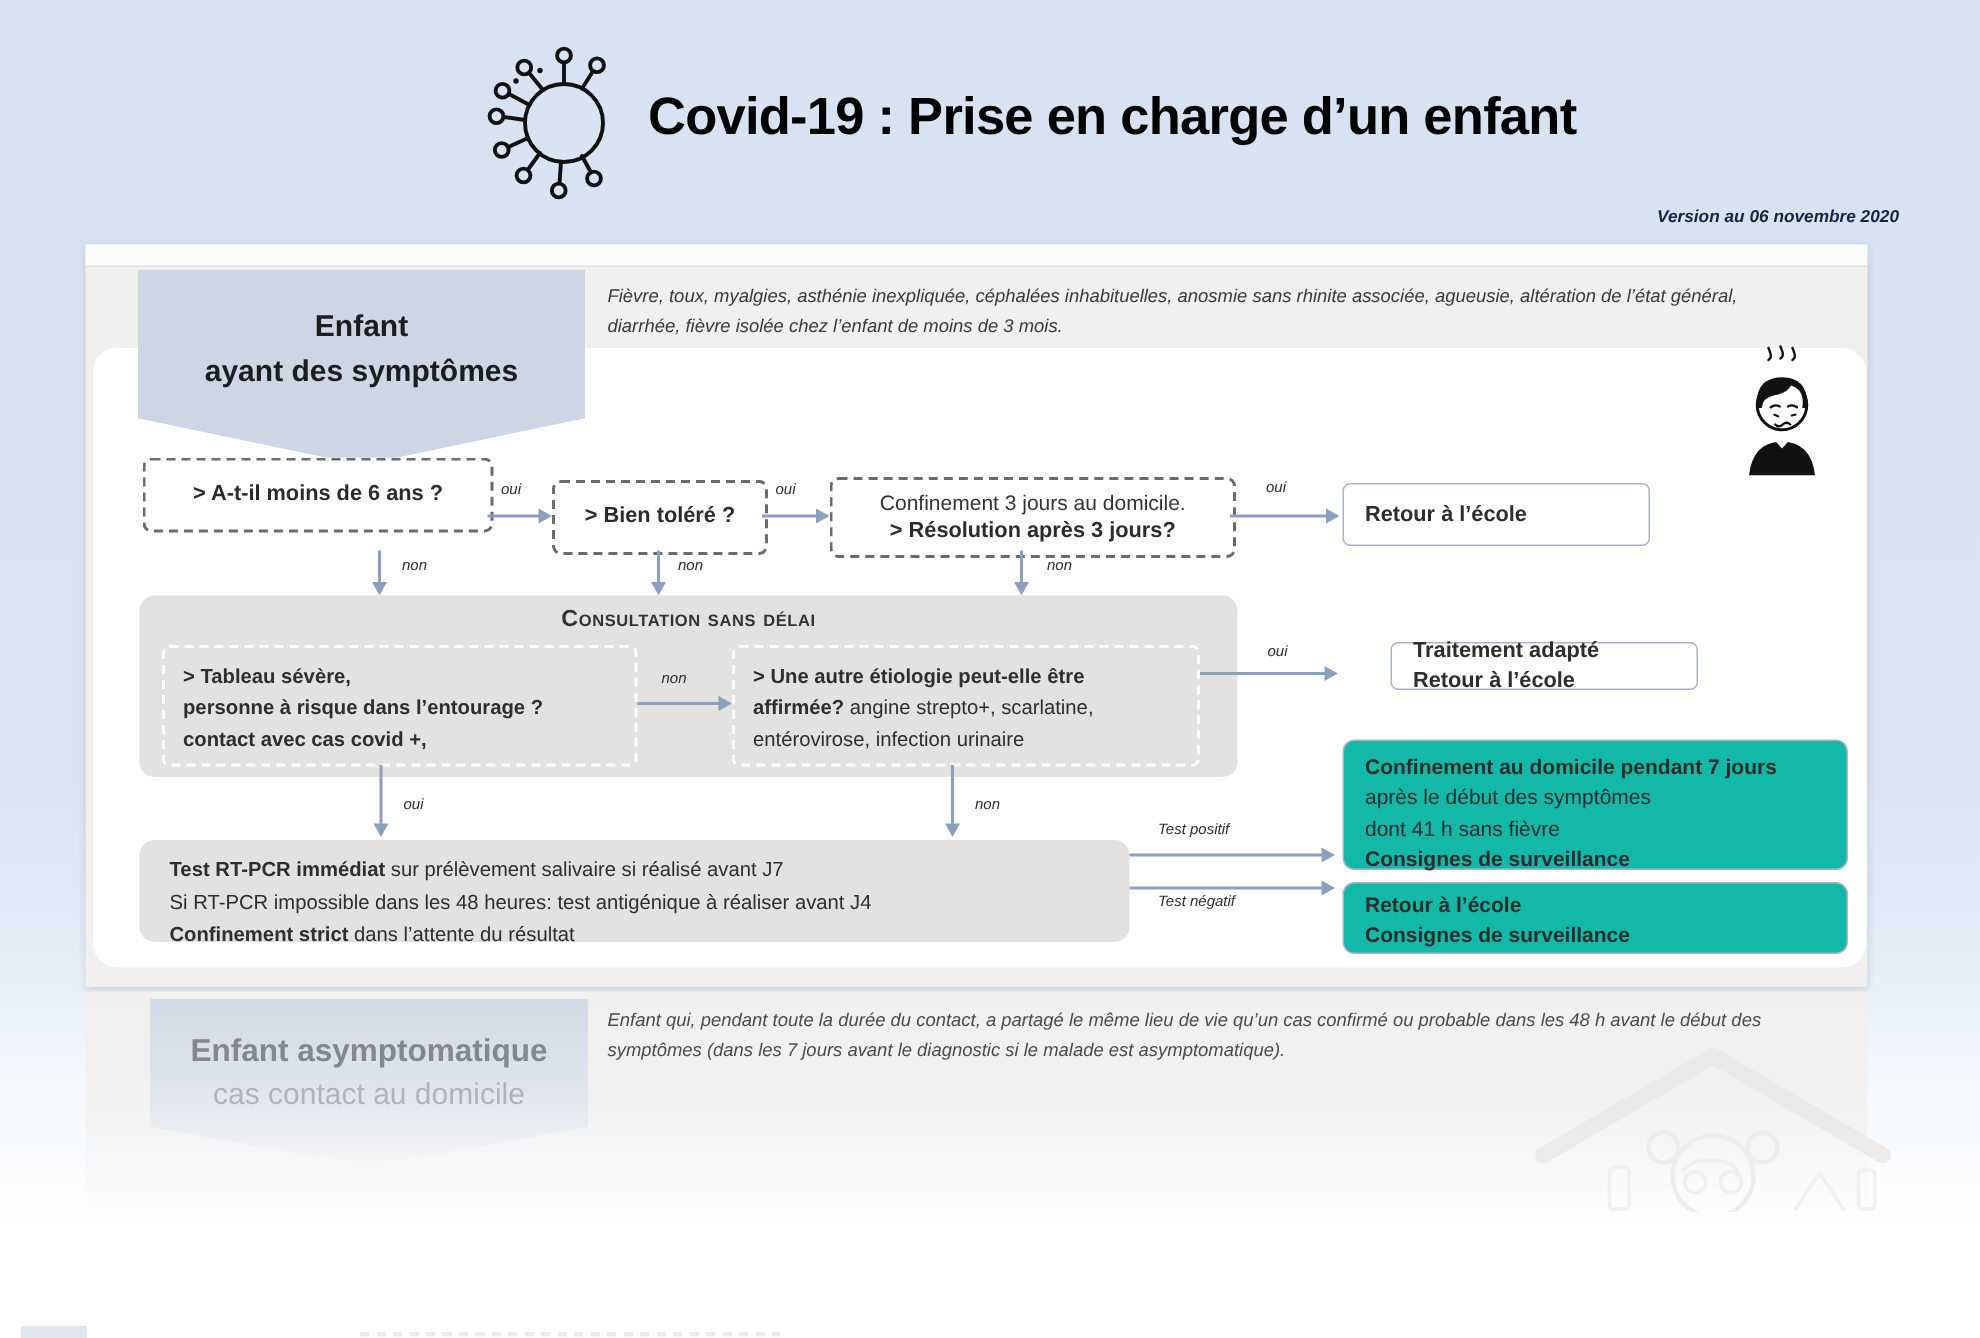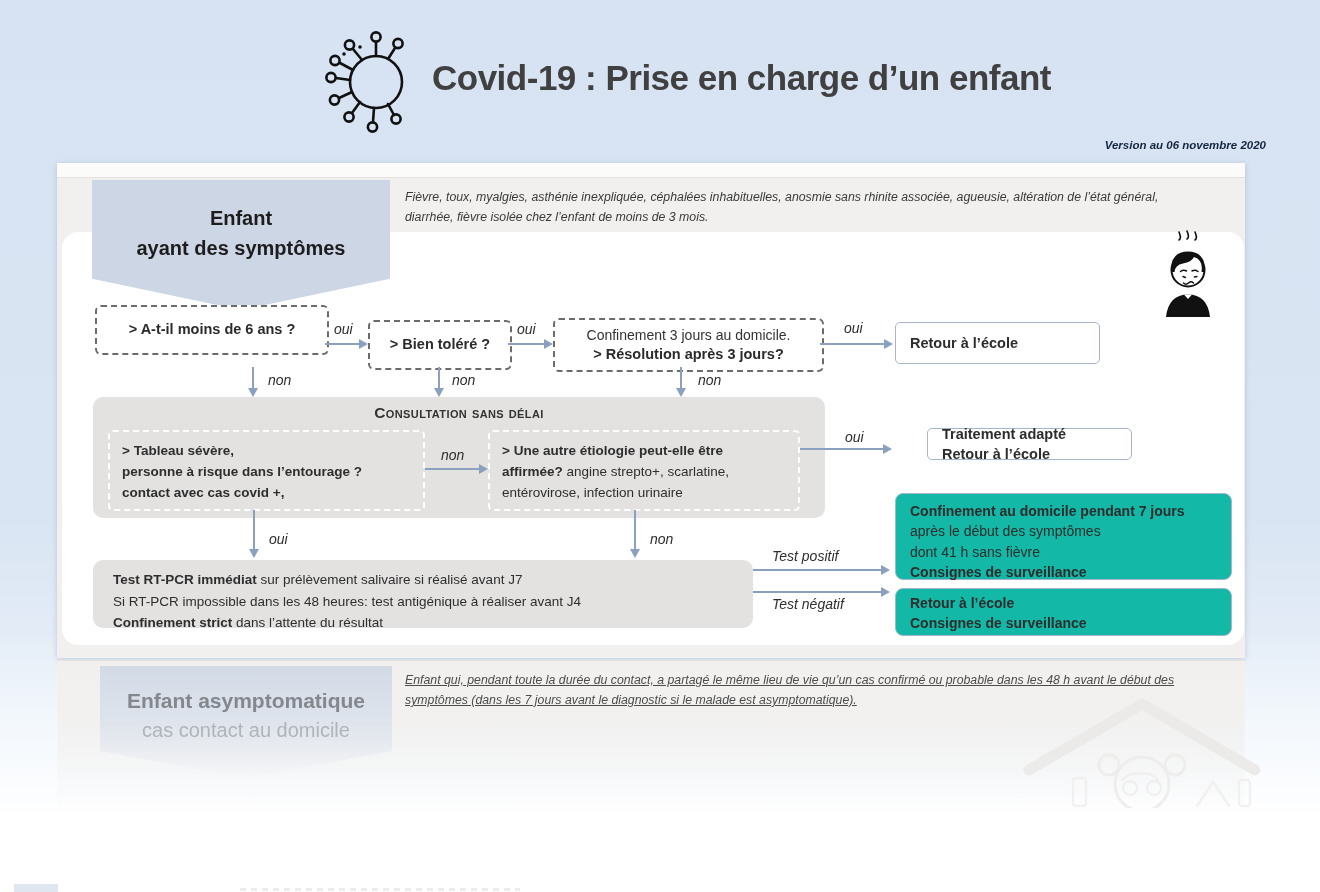--- a/index.html
+++ b/index.html
@@ -3,21 +3,21 @@
 <meta charset="utf-8">
 <style>
   html,body{margin:0;padding:0;}
   body{
     width:1320px;height:892px;overflow:hidden;position:relative;
     font-family:"Liberation Sans","DejaVu Sans",sans-serif;
     background:linear-gradient(180deg,#d7e3f2 0%,#d9e5f3 58%,#e2ebf6 70%,#f2f7fc 80%,#ffffff 92%,#ffffff 100%);
   }
   .abs{position:absolute;}
   
-  .page-title{font-size:35px;font-weight:700;color:#404040;letter-spacing:-0.5px;white-space:nowrap;}
+  .page-title{font-size:35px;font-weight:700;color:#000000;letter-spacing:-0.5px;white-space:nowrap;}
   .version{font-size:11.5px;font-style:italic;font-weight:700;color:#152540;text-align:right;}
   
   .section{background:#f1f0ef;box-shadow:0 1px 5px rgba(90,105,130,.28);}
   .section .topstrip{position:absolute;left:0;top:0;width:100%;height:14px;background:#fbfbfa;border-bottom:1px solid #e2e1e0;}
   .white-panel{position:absolute;background:#ffffff;border-radius:16px;}
   .pennant{clip-path:polygon(0 0,100% 0,100% 76%,50% 100%,0 76%);background:#cdd6e4;text-align:center;}
   .pennant .l1,.pennant .l2{font-size:20px;font-weight:600;color:#1d1d1f;line-height:1.5;}
   .note{font-size:12.3px;font-style:italic;color:#3a3a3a;line-height:1.62;}
   
   .qbox{background:#fff;border:2px dashed #6b6b6b;border-radius:6px;display:flex;flex-direction:column;
@@ -25,21 +25,21 @@
   .qbox .b{font-weight:700;font-size:14.5px;line-height:1.35;}
   .qbox .n{font-weight:400;font-size:14px;line-height:1.35;color:#333;}
   .rbox{background:#fff;border:1.6px solid #a8b4cd;border-radius:5px;color:#2d2d2d;
         display:flex;flex-direction:column;justify-content:center;padding-left:14px;box-sizing:border-box;}
   .rbox div{font-weight:700;font-size:14.5px;line-height:1.4;}
   .graybox{background:#e3e2e1;border-radius:10px;}
   .wdash{position:absolute;background:transparent;border:2px dashed #ffffff;border-radius:5px;box-sizing:border-box;
          color:#2e2e2e;font-size:13.5px;line-height:1.56;padding:8px 12px;}
   .consult-title{position:absolute;left:0;top:7px;width:100%;text-align:center;font-variant:small-caps;
          font-size:15.5px;font-weight:600;letter-spacing:.4px;color:#333;}
-  .lab{font-style:italic;font-size:14px;color:#2e2e2e;white-space:nowrap;}
+  .lab{font-style:italic;font-size:10px;color:#2e2e2e;white-space:nowrap;}
   
   .ha{position:absolute;height:2px;background:#8ba0bf;}
   .ha::after{content:'';position:absolute;right:-2px;top:-4px;border-left:9px solid #8ba0bf;
              border-top:5px solid transparent;border-bottom:5px solid transparent;}
   .va{position:absolute;width:2px;background:#8ba0bf;}
   .va::after{content:'';position:absolute;bottom:-2px;left:-4px;border-top:9px solid #8ba0bf;
              border-left:5px solid transparent;border-right:5px solid transparent;}
   
   .rt-line{font-size:13.5px;color:#2e2e2e;line-height:1.6;}
   .rt-line b{font-weight:700;}
@@ -201,21 +201,21 @@
 </div>
 
 <div class="abs section2" style="left:57px;top:660px;width:1188px;height:150px;">
   <div class="abs" style="left:0;top:0;width:100%;height:1px;background:#e4e3e2;"></div>
 
   <div class="abs pennant-fade" style="left:43px;top:6px;width:292px;height:112px;">
     <div class="l1" style="margin-top:20px;">Enfant asymptomatique</div>
     <div class="l2">cas contact au domicile</div>
   </div>
 
-  <div class="abs note" style="left:348px;top:11px;width:820px;color:#4c4c4c;text-decoration:underline;">
+  <div class="abs note" style="left:348px;top:11px;width:820px;color:#4c4c4c;">
     <div>Enfant qui, pendant toute la durée du contact, a partagé le même lieu de vie qu’un cas confirmé ou probable dans les 48 h avant le début des</div>
     <div>symptômes (dans les 7 jours avant le diagnostic si le malade est asymptomatique).</div>
   </div>
 
   <svg class="abs" style="left:960px;top:28px;opacity:.9;" width="250" height="120" viewBox="0 0 250 120">
     <g fill="none" stroke-linejoin="round" stroke-linecap="round">
       <path d="M12 82 L125 16 L238 82" stroke="#ebeae8" stroke-width="11"></path>
       <circle cx="125" cy="96" r="27" stroke="#efedeb" stroke-width="3"></circle>
       <circle cx="92" cy="77" r="10" stroke="#efedeb" stroke-width="3"></circle>
       <circle cx="158" cy="77" r="10" stroke="#efedeb" stroke-width="3"></circle>

